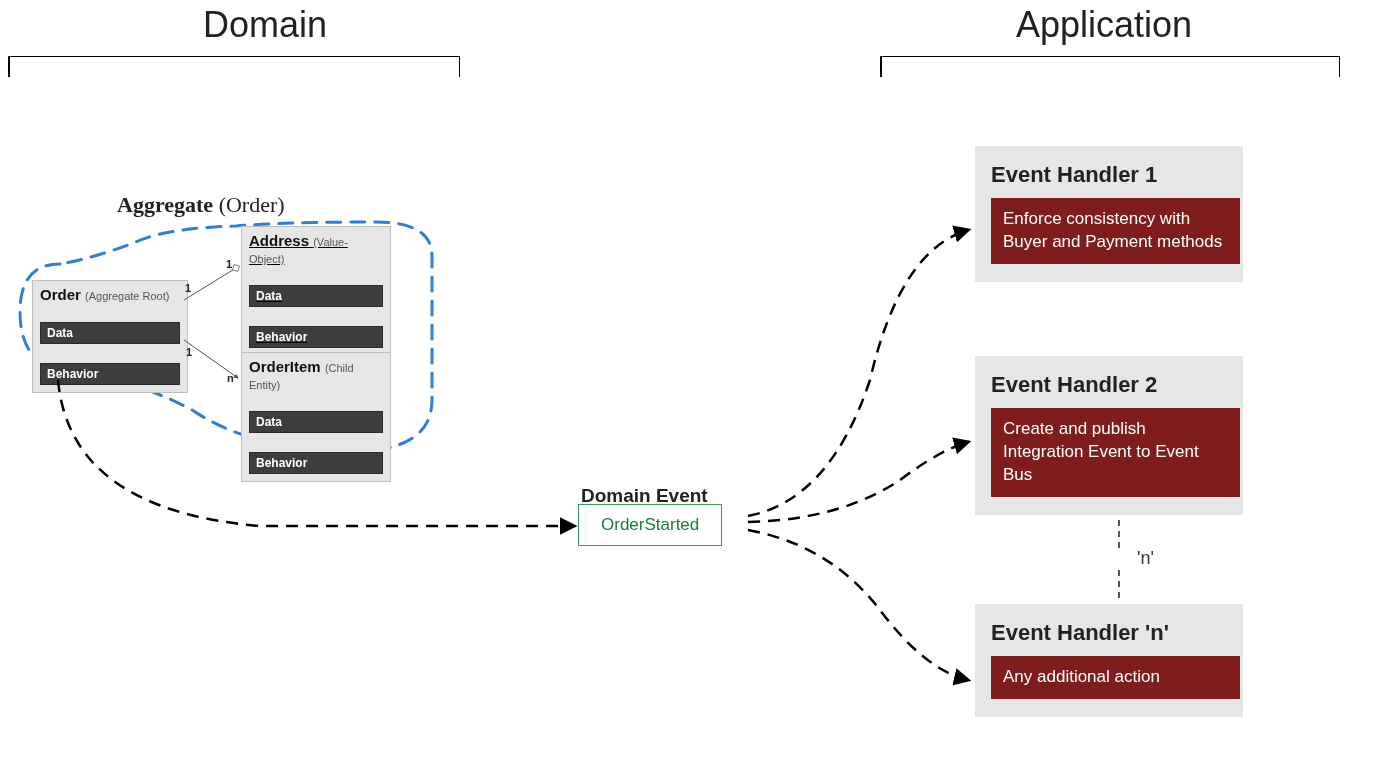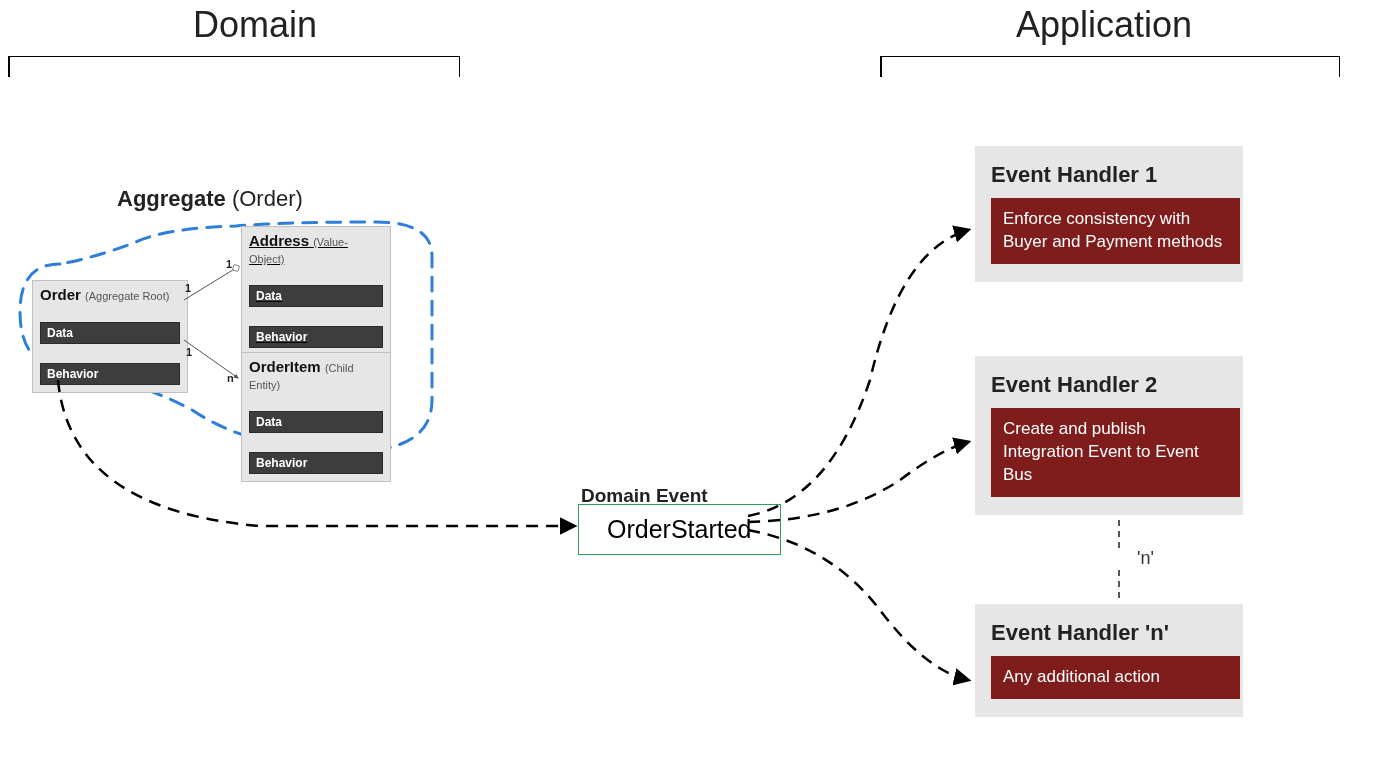--- a/index.html
+++ b/index.html
@@ -72,23 +72,23 @@
     position: absolute;
     font-size: 19px;
     font-weight: 700;
     color: #222;
     margin-top: 8px;
   }
   .event-box {
     position: absolute;
     border: 1.5px solid #2e9e5b;
     background: #fff;
-    padding: 10px 28px;
-    font-size: 25px;
-    color: #000000;
+    padding: 10px 22px;
+    font-size: 17px;
+    color: #15803d;
   }
 
   .handler-box {
     position: absolute;
     background: #e6e6e6;
     padding: 16px 3px 18px 16px;
     width: 268px;
   }
   .handler-title {
     font-size: 22px;
@@ -124,27 +124,27 @@
   svg.connectors {
     position: absolute;
     top: 0; left: 0;
     width: 1378px; height: 769px;
     pointer-events: none;
   }
 </style>
 </head>
 <body>
 
-<div class="section-title" style="left:193px; top:4px;">Domain</div>
+<div class="section-title" style="left:203px; top:4px;">Domain</div>
 <div class="section-title" style="left:1016px; top:4px;">Application</div>
 
 <div class="bracket" style="left:8px; top:56px; width:452px;"></div>
 <div class="bracket" style="left:880px; top:56px; width:460px;"></div>
 
-<div class="aggregate-label" style="left:117px; top:186px;">
+<div class="aggregate-label" style="left:117px; top:192px;font-family:Liberation Serif, serif;">
   <span class="bold">Aggregate</span>
   <span>(Order)</span>
 </div>
 
 <svg class="dashed-boundary" style="left:16px; top:216px;" width="428" height="248">
   <path d="M 44 48 Q 4 48 4 96 Q 4 154 60 158 Q 120 164 176 194 Q 236 234 332 236 Q 416 236 416 184 L 416 40 Q 416 6 360 6 Q 270 6 220 10 Q 150 12 120 26 Q 78 42 44 48 Z" fill="none" stroke="#2f7ed8" stroke-width="3" stroke-dasharray="14 10" stroke-linecap="round"></path>
 </svg>
 
 <div class="entity-box" style="left:32px; top:280px; width:156px;">
   <div class="entity-title">

